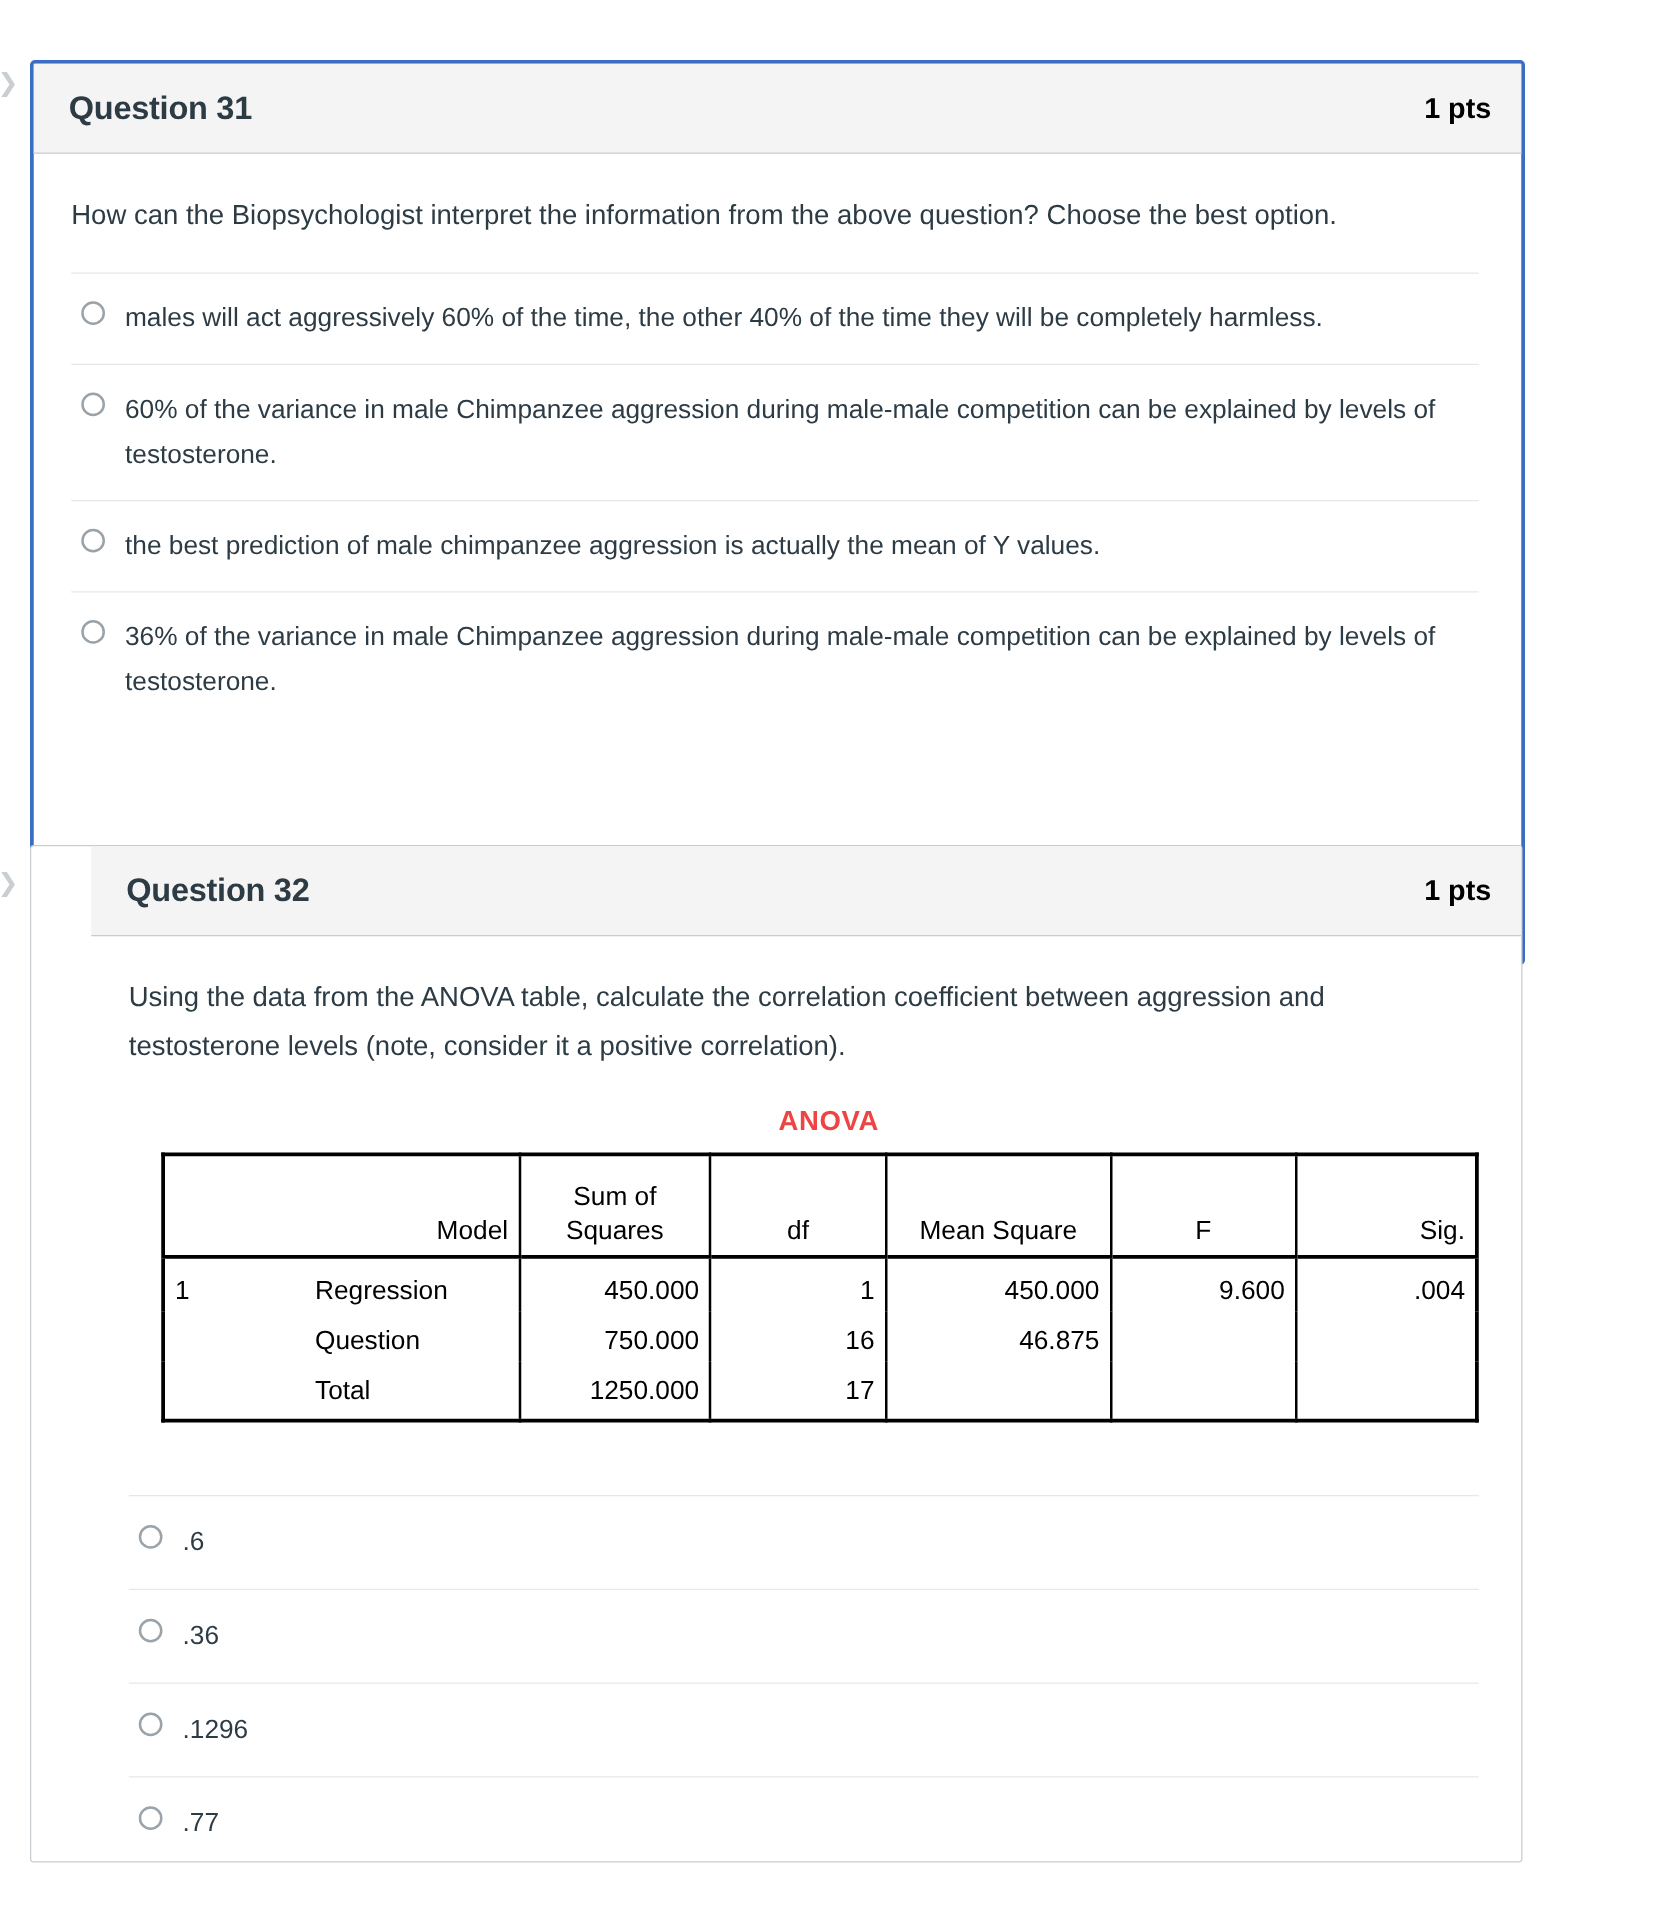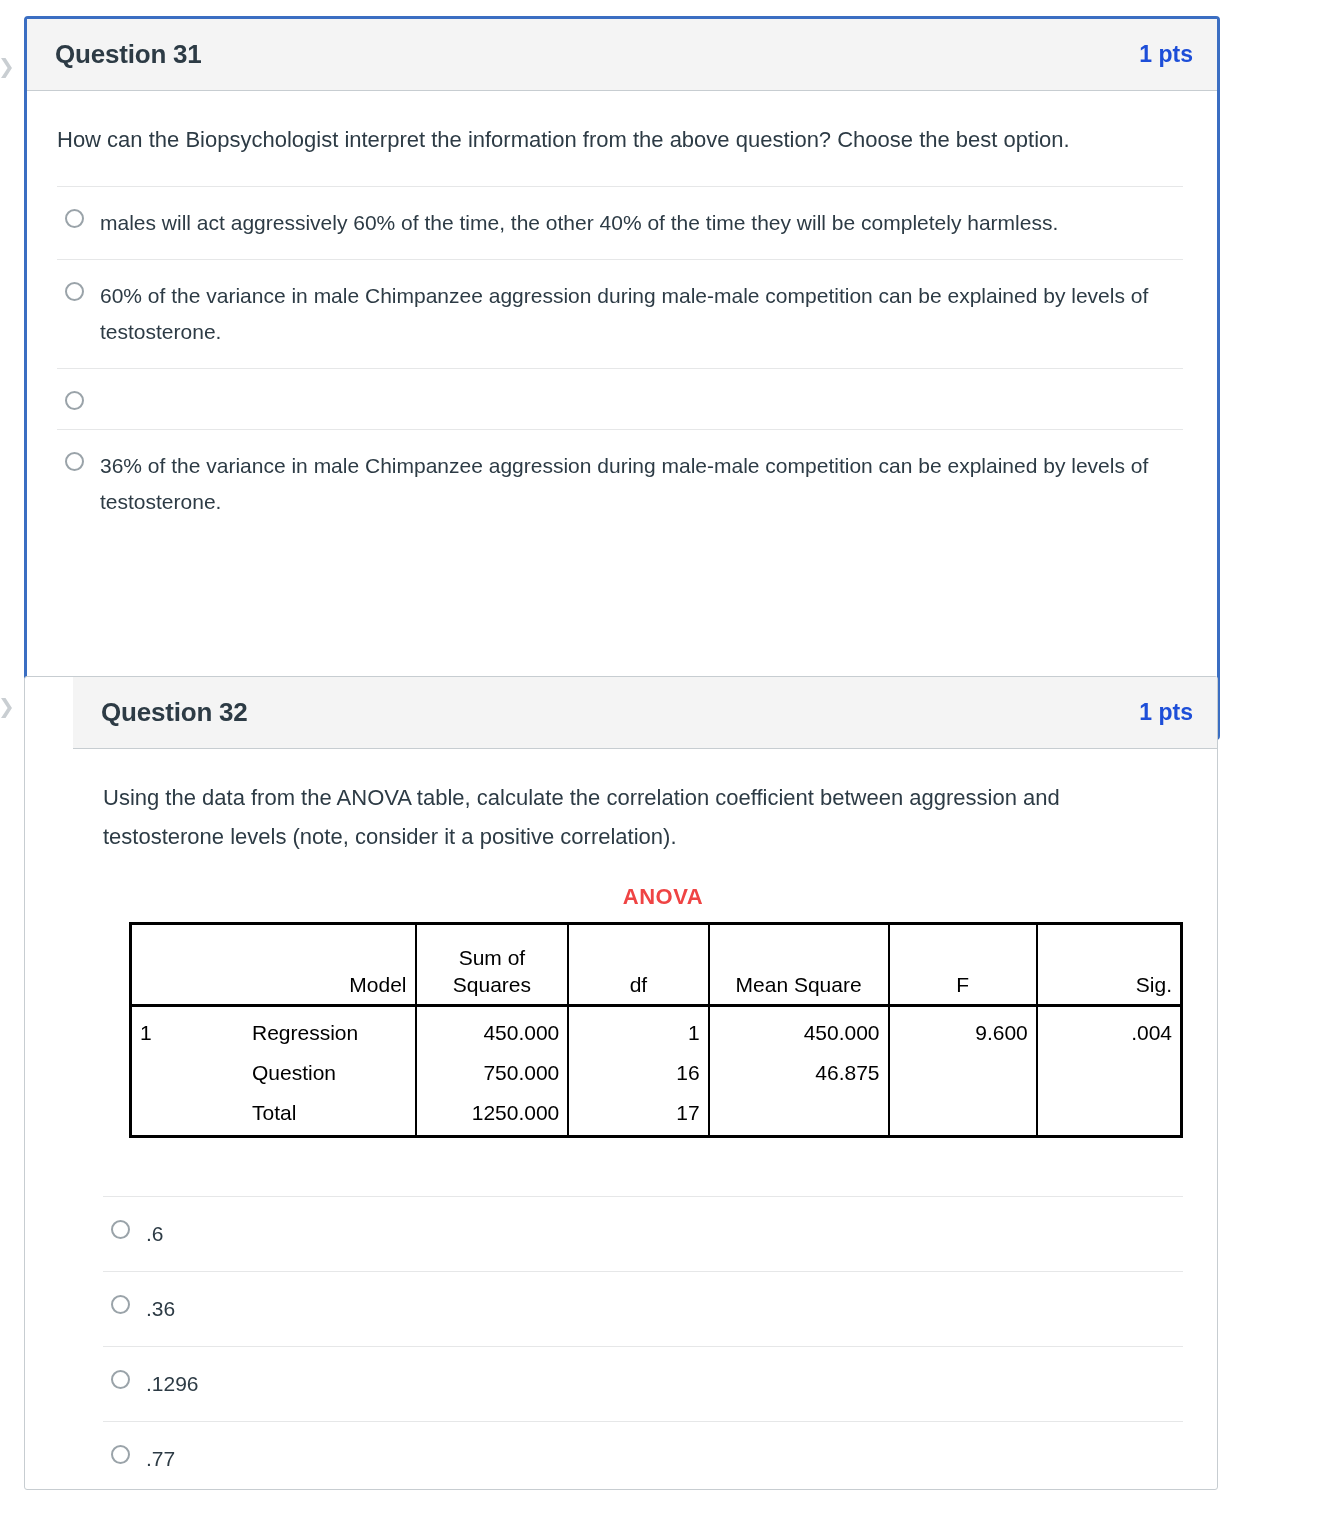--- a/index.html
+++ b/index.html
@@ -49,21 +49,21 @@
   }
   .q-title {
     font-size: 26px;
     font-weight: bold;
     color: #2d3b45;
     letter-spacing: -0.2px;
   }
   .q-points {
     font-size: 23px;
     font-weight: bold;
-    color: #1d4ed8;
+    color: #000000;
   }
 
   .q-body {
     padding: 30px 34px 0 30px;
     box-sizing: border-box;
   }
 
   .q-text {
     font-size: 22px;
     line-height: 1.75;
@@ -176,21 +176,21 @@
   .spacer-block { height: 58px; }
 </style>
 </head>
 <body>
 
 <div class="page">
 
   <div class="chevron" style="left:-2px; top:55px;">❯</div>
   <div class="chevron" style="left:-2px; top:695px;">❯</div>
 
-  <div class="q-card selected" style="left:24px; top:16px; width:1196px; height:724px;">
+  <div class="q-card selected" style="left:24px; top:48px; width:1196px; height:724px;">
 
     <div class="q-header">
       <span class="q-title">Question 31</span>
       <span class="q-points">1 pts</span>
     </div>
 
     <div class="q-body">
       <p class="q-text">How can the Biopsychologist interpret the information from the above question?  Choose the best option.</p>
 
       <div class="answers">
@@ -200,20 +200,21 @@
           <span class="answer-text">males will act aggressively 60% of the time, the other 40% of the time they will be completely harmless.</span>
         </div>
 
         <div class="answer-row">
           <span class="radio"></span>
           <span class="answer-text">60% of the variance in male Chimpanzee aggression during male-male competition can be explained by levels of testosterone.</span>
         </div>
 
         <div class="answer-row">
           <span class="radio"></span>
+          <span class="answer-text">the best prediction of male chimpanzee aggression is actually the mean of Y values.</span>
         </div>
 
         <div class="answer-row">
           <span class="radio"></span>
           <span class="answer-text">36% of the variance in male Chimpanzee aggression during male-male competition can be explained by levels of testosterone.</span>
         </div>
 
       </div>
     </div>
   </div>

